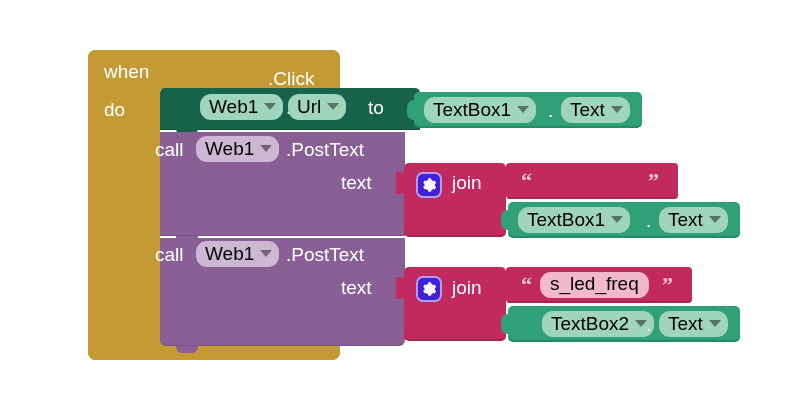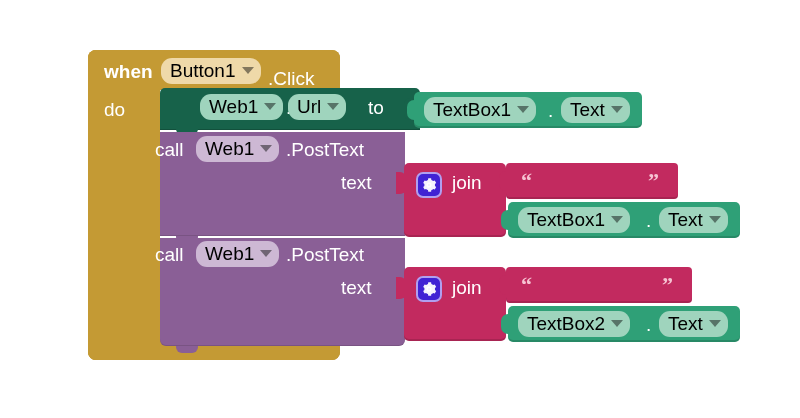--- a/index.html
+++ b/index.html
@@ -227,26 +227,22 @@
 <body>
 
 <div id="canvas">
 
   <div class="blk" id="when-block"></div>
   <div class="blk" id="when-cut"></div>
   <div class="blk" id="when-left-col"></div>
   <div class="blk" id="when-top-bar"></div>
   <div class="blk" id="when-bottom-bar"></div>
 
-  <span class="lbl" style="left:104px; top:62px;font-weight:bold;">when</span>
-
-  <div class="field f-gold" style="left:161px; top:58px;">
-    <span>Button1</span>
-    <span class="caret"></span>
-  </div>
+  <span class="lbl" style="left:104px; top:62px;">when</span>
+
 
   <span class="lbl" style="left:268px; top:62px;margin-top:7px;">.Click</span>
 
   <span class="lbl" style="left:104px; top:100px;">do</span>
 
   <div class="blk" id="set-block"></div>
   <div class="blk" id="set-notch"></div>
   <div class="blk" id="set-plug"></div>
 
   <span class="lbl" style="left:171px; top:98px;margin-left:47px;">set</span>
@@ -341,25 +337,28 @@
     <svg width="18" height="18" viewBox="0 0 24 24" aria-hidden="true">
       <path fill="#ffffff" d="M12 8.6a3.4 3.4 0 1 0 0 6.8 3.4 3.4 0 0 0 0-6.8zm0 5.1a1.7 1.7 0 1 1 0-3.4 1.7 1.7 0 0 1 0 3.4z"></path>
       <path fill="#ffffff" d="M20 12c0-.5-.05-.98-.14-1.45l1.72-1.3-1.9-3.3-2.03.8a7.9 7.9 0 0 0-2.5-1.45L14.8 3h-3.8l-.35 2.3a7.9 7.9 0 0 0-2.5 1.45l-2.03-.8-1.9 3.3 1.72 1.3c-.09.47-.14.95-.14 1.45s.05.98.14 1.45l-1.72 1.3 1.9 3.3 2.03-.8a7.9 7.9 0 0 0 2.5 1.45l.35 2.3h3.8l.35-2.3a7.9 7.9 0 0 0 2.5-1.45l2.03.8 1.9-3.3-1.72-1.3c.09-.47.14-.95.14-1.45z" opacity="0.95"></path>
     </svg>
   </div>
   <span class="lbl" style="left:452px; top:278px;">join</span>
 
   <div class="str-tab" id="str2-tab"></div>
   <div class="blk strblk" id="str2"></div>
   <span class="quote" style="left:521px; top:274px;">“</span>
+  <div class="str-field" style="left:540px; top:272px;">
+    <span>s_led_freq</span>
+  </div>
   <span class="quote" style="left:662px; top:274px;">”</span>
 
   <div class="getter-tab" id="getter3-tab"></div>
   <div class="blk getter" id="getter3"></div>
-  <div class="field f-green" style="left:518px; top:311px;">
+  <div class="field f-green" style="left:542px; top:311px;">
     <span>TextBox2</span>
     <span class="caret"></span>
   </div>
   <span class="lbl" style="left:646px; top:315px;">.</span>
   <div class="field f-green" style="left:659px; top:311px;">
     <span>Text</span>
     <span class="caret"></span>
   </div>
 
 </div>

